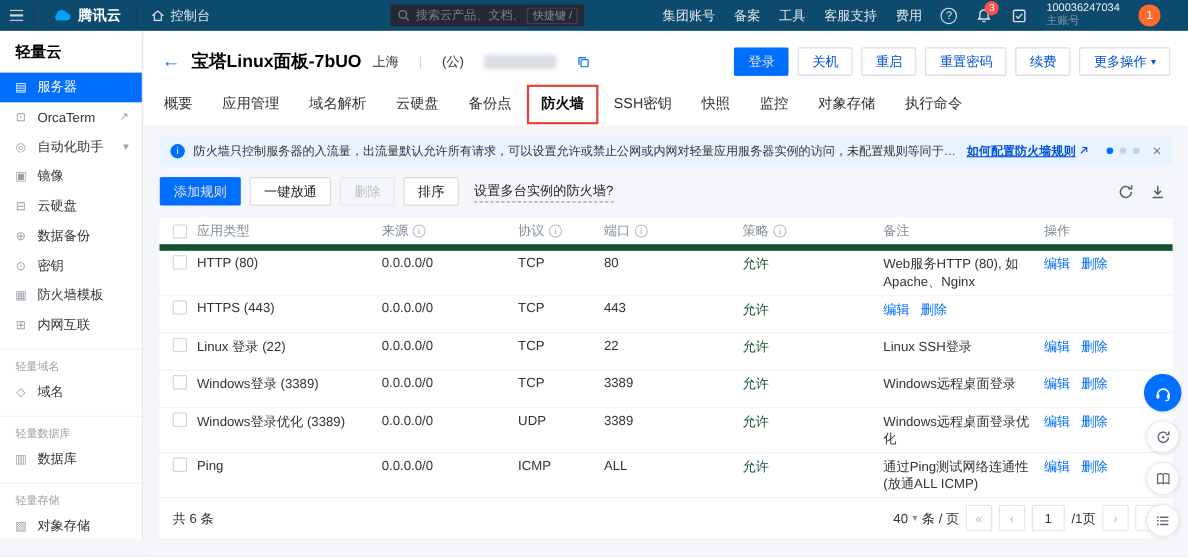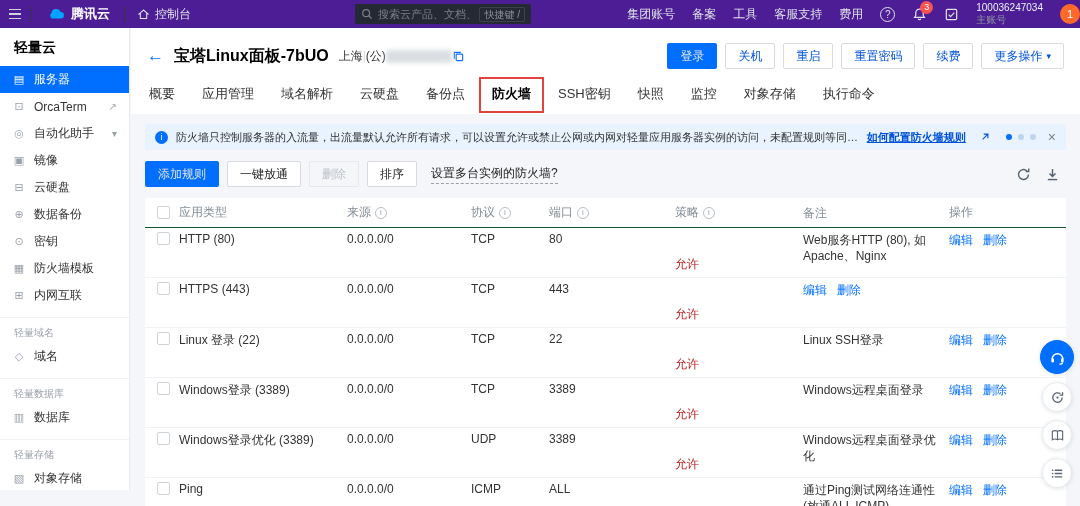--- a/index.html
+++ b/index.html
@@ -1,32 +1,32 @@
 <!DOCTYPE html>
 <html><head>
 <meta charset="utf-8">
 <style>
   * { margin:0; padding:0; box-sizing:border-box; }
   html,body { background:#e9ebef; }
   body { font-family:"Liberation Sans","DejaVu Sans",sans-serif; }
   .screen { position:relative; width:1080px; height:506px; background:#f4f6f9; overflow:hidden; }
 
   
-  .topbar { position:absolute; top:0; left:0; right:0; height:28px; background:#4c1d95; display:flex; align-items:center; color:#dfe3e8; font-size:12px; z-index:30; }
+  .topbar { position:absolute; top:0; left:0; right:0; height:28px; background:#0c4a6e; display:flex; align-items:center; color:#dfe3e8; font-size:12px; z-index:30; }
   .tb-left { display:flex; align-items:center; height:100%; }
   .hamburger { width:30px; height:100%; display:flex; flex-direction:column; justify-content:center; align-items:center; gap:3px; cursor:pointer; }
   .hamburger i { display:block; width:12px; height:1.5px; background:#cfd4db; }
   .tb-div { width:1px; height:16px; background:#303642; }
   .brand { display:flex; align-items:center; gap:6px; padding:0 14px; font-size:13px; font-weight:bold; color:#fff; }
   .console { display:flex; align-items:center; gap:5px; padding:0 12px; color:#e3e6eb; }
   .search { display:flex; align-items:center; width:176px; height:20px; margin-left:152px; background:#242933; border-radius:2px; padding:0 6px; gap:5px; }
   .search input { flex:1; min-width:0; background:transparent; border:none; outline:none; color:#c7ccd4; font-size:11px; }
   .search input::placeholder { color:#79808b; }
   .kbd-badge { flex-shrink:0; border:1px solid #3c424e; border-radius:2px; color:#8b919c; font-size:10px; padding:0 4px; line-height:13px; }
-  .tb-right { margin-left:auto; display:flex; align-items:center; gap:17px; padding-right:0; height:100%; }
+  .tb-right { margin-left:auto; display:flex; align-items:center; gap:17px; padding-right:25px; height:100%; }
   .tb-link { cursor:pointer; white-space:nowrap; }
   .qmark { width:15px; height:15px; border:1.2px solid #dfe3e8; border-radius:50%; display:flex; align-items:center; justify-content:center; font-size:10px; cursor:pointer; }
   .bell { position:relative; cursor:pointer; display:flex; }
   .bell-badge { position:absolute; top:-6px; left:8px; min-width:13px; height:13px; border-radius:7px; background:#fa5151; color:#fff; font-size:9px; display:flex; align-items:center; justify-content:center; padding:0 3px; }
   .acct { display:flex; flex-direction:column; line-height:1.25; font-size:10px; cursor:pointer;justify-content:space-between; }
   .acct .id { color:#eef1f4; }
   .acct .type { color:#8f96a0; }
   .avatar { width:20px; height:20px; border-radius:50%; background:#ff6a2b; color:#fff; display:flex; align-items:center; justify-content:center; font-size:11px; cursor:pointer; }
 
   
@@ -38,65 +38,65 @@
   .sb-item.active .ic { color:#fff; }
   .sb-adorn { margin-left:auto; color:#9aa1ab; font-size:10px; }
   .sb-section { margin-top:8px; border-top:1px solid #eef0f4; padding:8px 14px 3px; font-size:10px; color:#9aa0aa; }
 
   
   .main { position:absolute; left:131px; top:28px; right:0; bottom:0; display:flex; flex-direction:column; }
   .page-head { background:#fff; padding:10px 16px 0; }
   .title-row { display:flex; align-items:center; height:36px; }
   .back { color:#006eff; font-size:17px; font-weight:bold; cursor:pointer; margin-right:10px; }
   .pg-title { font-size:16px; font-weight:bold; color:#000; }
-  .meta { display:flex; align-items:center; gap:0; margin-left:10px; font-size:12px; color:#333; }
+  .meta { display:flex; align-items:center; gap:18px; margin-left:10px; font-size:12px; color:#333; }
   .meta .sep { color:#d4d7dc; }
   .blur-ip { display:inline-block; width:66px; height:13px; background:#dadee3; border-radius:2px; filter:blur(2px); }
   .actions { margin-left:auto; display:flex; gap:8px; }
   .btn { height:26px; padding:0 12px; font-size:12px; border-radius:2px; display:inline-flex; align-items:center; justify-content:center; cursor:pointer; white-space:nowrap; border:1px solid transparent; gap:4px; }
   .btn-primary { background:#006eff; color:#e5e5e5; }
   .btn-weak { background:#fff; border-color:#d7dbe0; color:#0052d9; }
   .btn-disabled { background:#f5f6f8; border-color:#e5e8ec; color:#bcc2c9; cursor:default; }
   .caret { font-size:9px; }
 
   .tabs { display:flex; align-items:center; gap:27px; height:40px; padding-left:2px; font-size:13px; color:#333; }
   .tab { cursor:pointer; position:relative; white-space:nowrap; }
   .tab.active { font-weight:bold; color:#000; }
   .tab.active .anno { position:absolute; top:-8px; bottom:-10px; left:-13px; right:-13px; border:2px solid #e0443d; pointer-events:none; }
 
   .content { flex:1; background:#f4f6f9; padding:10px 14px 0; overflow:hidden; }
   .banner { display:flex; align-items:center; gap:8px; height:26px; background:#e8f3ff; padding:0 10px; font-size:11px; color:#333; }
   .info-badge { flex-shrink:0; width:13px; height:13px; border-radius:50%; background:#006eff; color:#fff; font-size:9px; font-style:normal; display:flex; align-items:center; justify-content:center; }
   .banner-text { white-space:nowrap; overflow:hidden; text-overflow:ellipsis; }
-  .banner-link { flex-shrink:0; color:#0052d9; font-weight:bold; text-decoration:underline; cursor:pointer; display:flex; align-items:center; gap:14px; white-space:nowrap; }
+  .banner-link { flex-shrink:0; color:#0052d9; font-weight:bold; text-decoration:underline; cursor:pointer; display:flex; align-items:center; gap:2px; white-space:nowrap; }
   .banner-right { flex-shrink:0; margin-left:auto; display:flex; align-items:center; gap:6px; padding-left:8px; }
   .dot { width:6px; height:6px; border-radius:50%; background:#bfd4ee; cursor:pointer; }
   .dot.on { background:#006eff; }
   .banner-close { margin-left:6px; color:#7c828c; font-size:14px; cursor:pointer; line-height:1; }
 
   .toolbar { display:flex; align-items:center; gap:8px; margin:11px 0; }
   .multi-link { font-size:12px; color:#222; border-bottom:1px dashed #9aa0a8; margin-left:6px; cursor:pointer; padding-bottom:1px; }
   .tool-icons { margin-left:auto; display:flex; align-items:center; gap:14px; padding-right:6px; }
   .tool-icons svg { cursor:pointer; display:block; }
 
   .card { background:#fff; }
-  .thead { display:flex; align-items:center; height:30px; border-bottom:1px solid #14532d; font-size:12px; color:#828c96; }
+  .thead { display:flex; align-items:center; height:30px; border-bottom:6px solid #14532d; font-size:12px; color:#828c96;font-family:Liberation Serif, serif; }
   .trow { display:flex; min-height:34px; padding:4px 0; border-bottom:1px solid #f0f2f5; font-size:12px; color:#333; }
   .col-check { width:34px; padding-left:12px; flex-shrink:0; }
   .col-app { width:168px; flex-shrink:0; }
   .col-src { width:124px; flex-shrink:0; }
   .col-proto { width:78px; flex-shrink:0; }
   .col-port { width:126px; flex-shrink:0; }
   .col-policy { width:128px; flex-shrink:0; }
   .col-remark { width:146px; flex-shrink:0; padding-right:10px; line-height:16px; }
   .col-action { flex:1; }
   .cb { display:block; width:13px; height:13px; border:1px solid #cfd4da; border-radius:2px; background:#fff; cursor:pointer; }
   .th-cell { display:inline-flex; align-items:center; gap:4px; }
   .info-i { width:12px; height:12px; border:1px solid #b9bfc7; border-radius:50%; color:#9aa1a9; font-size:8px; font-style:normal; display:inline-flex; align-items:center; justify-content:center; }
-  .policy-allow { color:#b91c1c;margin-top:24px; }
+  .policy-allow { color:#14532d; }
   .link { color:#006eff; cursor:pointer; }
   .row-links { display:flex; gap:10px; }
 
   .tfoot { display:flex; align-items:center; height:36px; background:#fff; font-size:12px; color:#333; padding:0 2px 0 12px; }
   .pager { margin-left:auto; display:flex; align-items:center; gap:6px; padding-right:8px; }
   .psize { display:flex; align-items:center; gap:4px; cursor:pointer; }
   .psize .caret { color:#868e98; }
   .pg-btn { width:24px; height:24px; border:1px solid #e1e5ea; background:#fff; border-radius:2px; color:#b9c0c8; font-size:12px; display:flex; align-items:center; justify-content:center; cursor:pointer; }
   .pg-cur { width:30px; height:24px; border:1px solid #e1e5ea; border-radius:2px; display:flex; align-items:center; justify-content:center; color:#333; background:#fff; }
 

